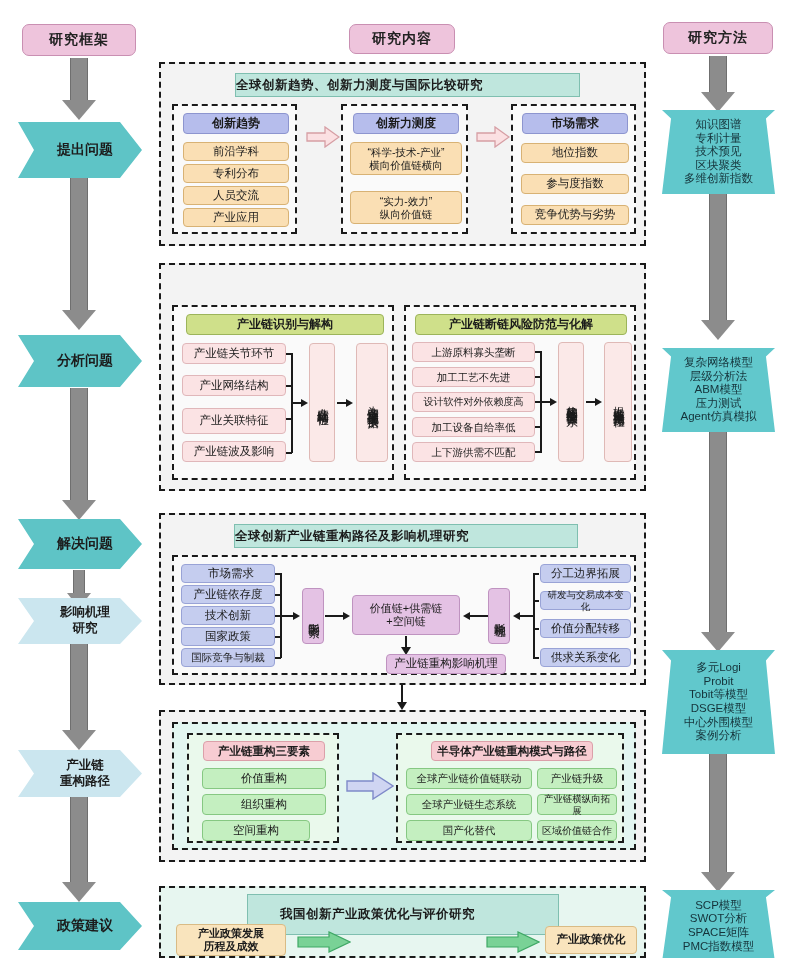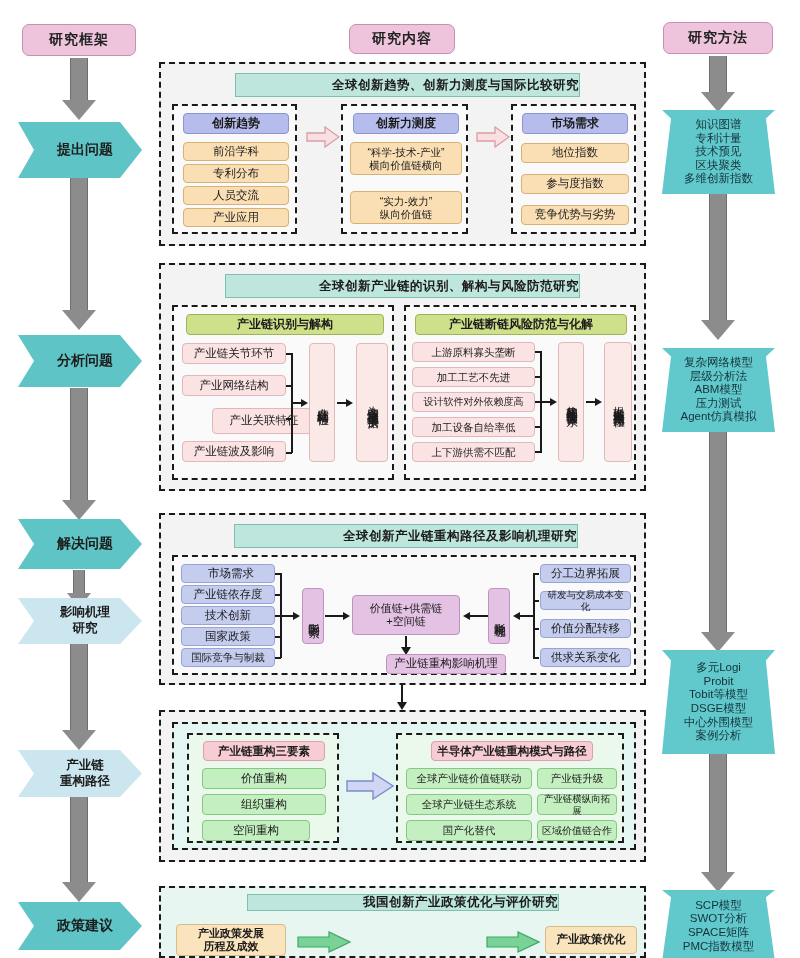--- a/index.html
+++ b/index.html
@@ -57,21 +57,21 @@
     position:absolute; border:2px dashed #1a1a1a; background:#f3f3f3;
   }
   .dinner{
     position:absolute; border:2px dashed #1a1a1a; background:#fafafa;
   }
   .dinner.teal{ background:#e3f6f1; }
 
   
   .btitle{
     position:absolute; background:#bfe6dd; border:1px solid #7fbfb0; border-radius:0;
-    display:flex; align-items:center; justify-content:flex-end;
+    display:flex; align-items:center; justify-content:flex-start;
     font-size:12.5px; font-weight:bold; color:#1b1b1b; letter-spacing:.5px;
   }
   .stitle{
     position:absolute; background:#cfe08a; border:1px solid #9cb45a; border-radius:4px;
     display:flex; align-items:center; justify-content:center;
     font-size:12px; font-weight:bold; color:#1b1b1b;
   }
   .ptitle{
     position:absolute; background:#f7ccd2; border:1px solid #dba0a9; border-radius:4px;
     display:flex; align-items:center; justify-content:center;
@@ -270,35 +270,32 @@
         <span>参与度指数</span>
         </div>
       <div class="bx orange" style="left:8px;top:99px;width:108px;height:20px;">
         <span>竞争优势与劣势</span>
         </div>
     </div>
   </div>
 
   <div class="dblock" style="left:159px;top:263px;width:487px;height:228px;">
 
-    <div class="btitle" style="left:64px;top:9px;width:355px;height:24px;">
-      <span>全球创新产业链的识别、解构与风险防范研究</span>
-    </div>
 
     <div class="dinner" style="left:11px;top:40px;width:222px;height:175px;">
       <div class="stitle" style="left:12px;top:7px;width:198px;height:21px;">
         <span>产业链识别与解构</span>
       </div>
       <div class="bx pinkl" style="left:8px;top:36px;width:104px;height:21px;">
         <span>产业链关节环节</span>
         </div>
       <div class="bx pinkl" style="left:8px;top:68px;width:104px;height:21px;">
         <span>产业网络结构</span>
         </div>
-      <div class="bx pinkl" style="left:8px;top:101px;width:104px;height:26px;margin-left:30px;">
+      <div class="bx pinkl" style="left:8px;top:101px;width:104px;height:26px;">
         <span>产业关联特征</span>
         </div>
       <div class="bx pinkl" style="left:8px;top:134px;width:104px;height:21px;">
         <span>产业链波及影响</span>
         </div>
 
       <div class="ln" style="left:117px;top:46px;width:1.5px;height:100px;"></div>
       <div class="ln" style="left:112px;top:46px;width:6px;height:1.5px;"></div>
       <div class="ln" style="left:112px;top:78px;width:6px;height:1.5px;"></div>
       <div class="ln" style="left:112px;top:111px;width:6px;height:1.5px;"></div>
@@ -491,21 +488,21 @@
           </div>
         <div class="bx green" style="left:139px;top:85px;width:80px;height:21px;font-size:10px;">
           <span>区域价值链合作</span>
           </div>
       </div>
     </div>
   </div>
 
   <div class="dblock" style="left:159px;top:886px;width:487px;height:72px;background:#e7f6f0;">
 
-    <div class="btitle" style="left:86px;top:6px;width:312px;height:17px;">
+    <div class="btitle" style="left:86px;top:6px;width:312px;height:41px;padding-left:32px;">
       <span>我国创新产业政策优化与评价研究</span>
     </div>
 
     <div class="bx cream" style="left:15px;top:36px;width:110px;height:32px;white-space:pre-line;font-size:11px;font-weight:bold;">
       <span>产业政策发展
 历程及成效</span></div>
 
     <div class="fatarrow" style="left:136px;top:43px;">
       <svg width="54" height="22" viewBox="0 0 54 22">
         <polygon points="1,6 32,6 32,1 53,11 32,21 32,16 1,16" fill="#79d296" stroke="#3fa765" stroke-width="1.2"></polygon>

